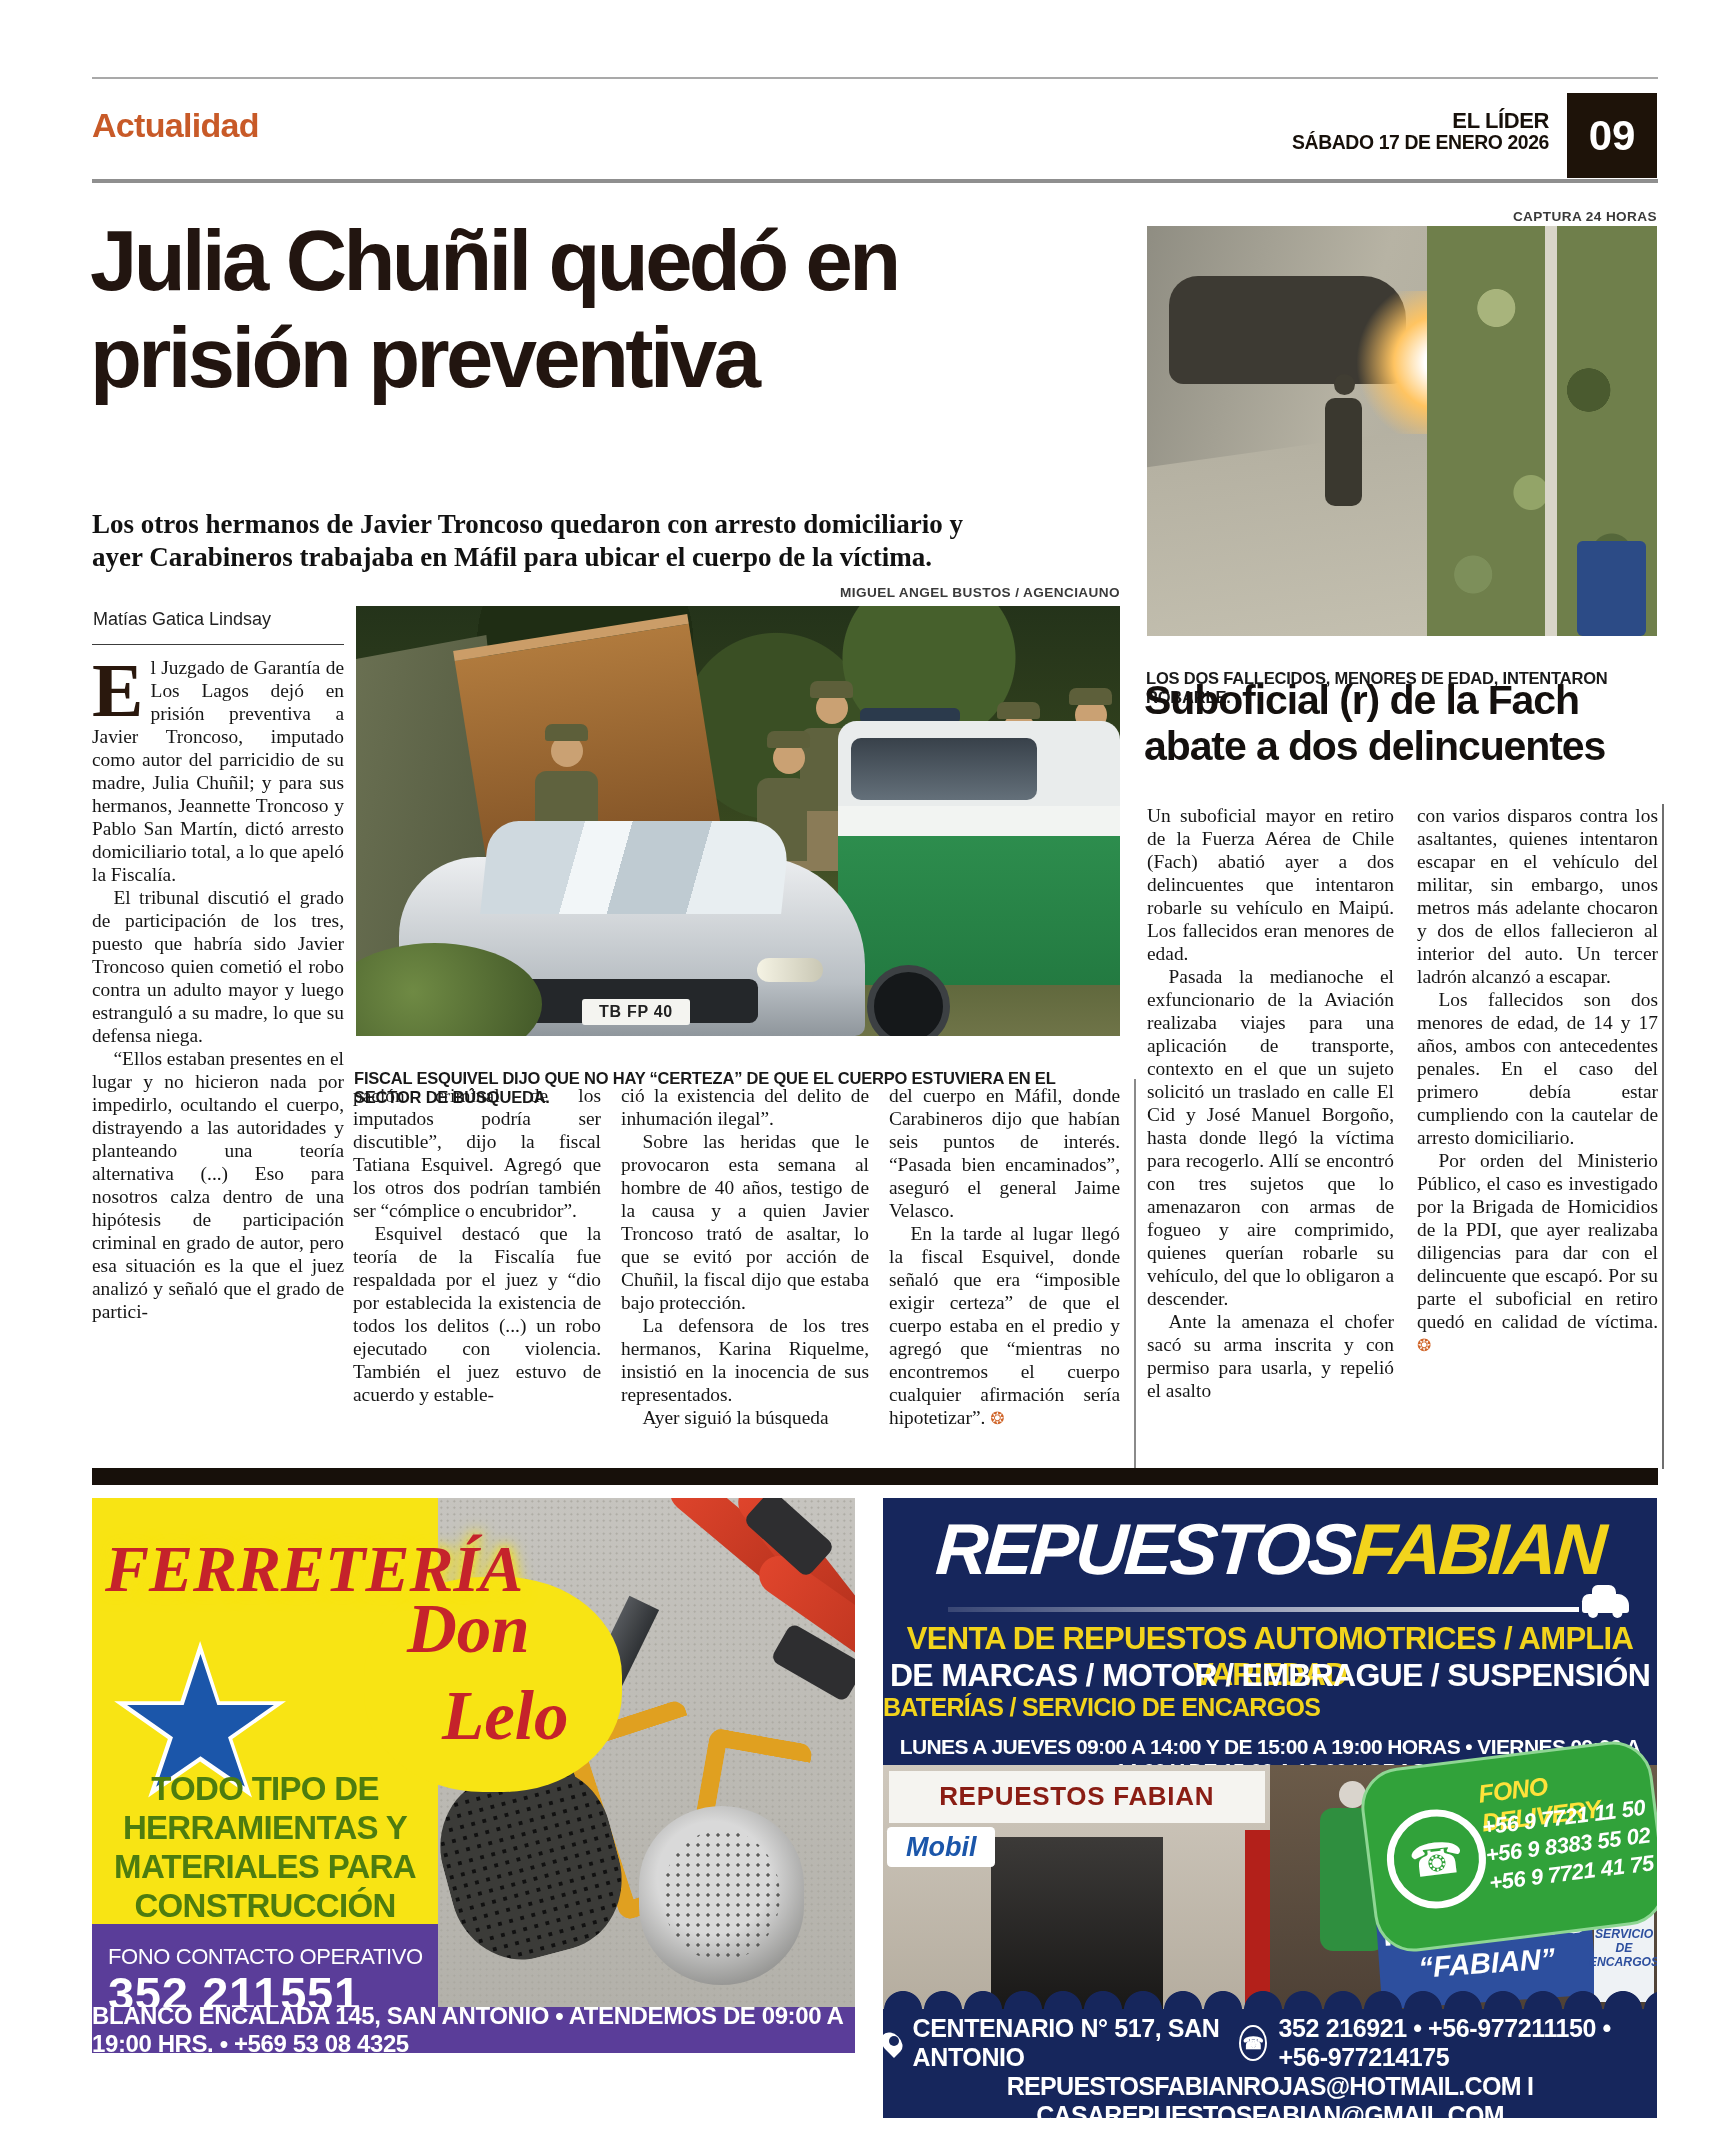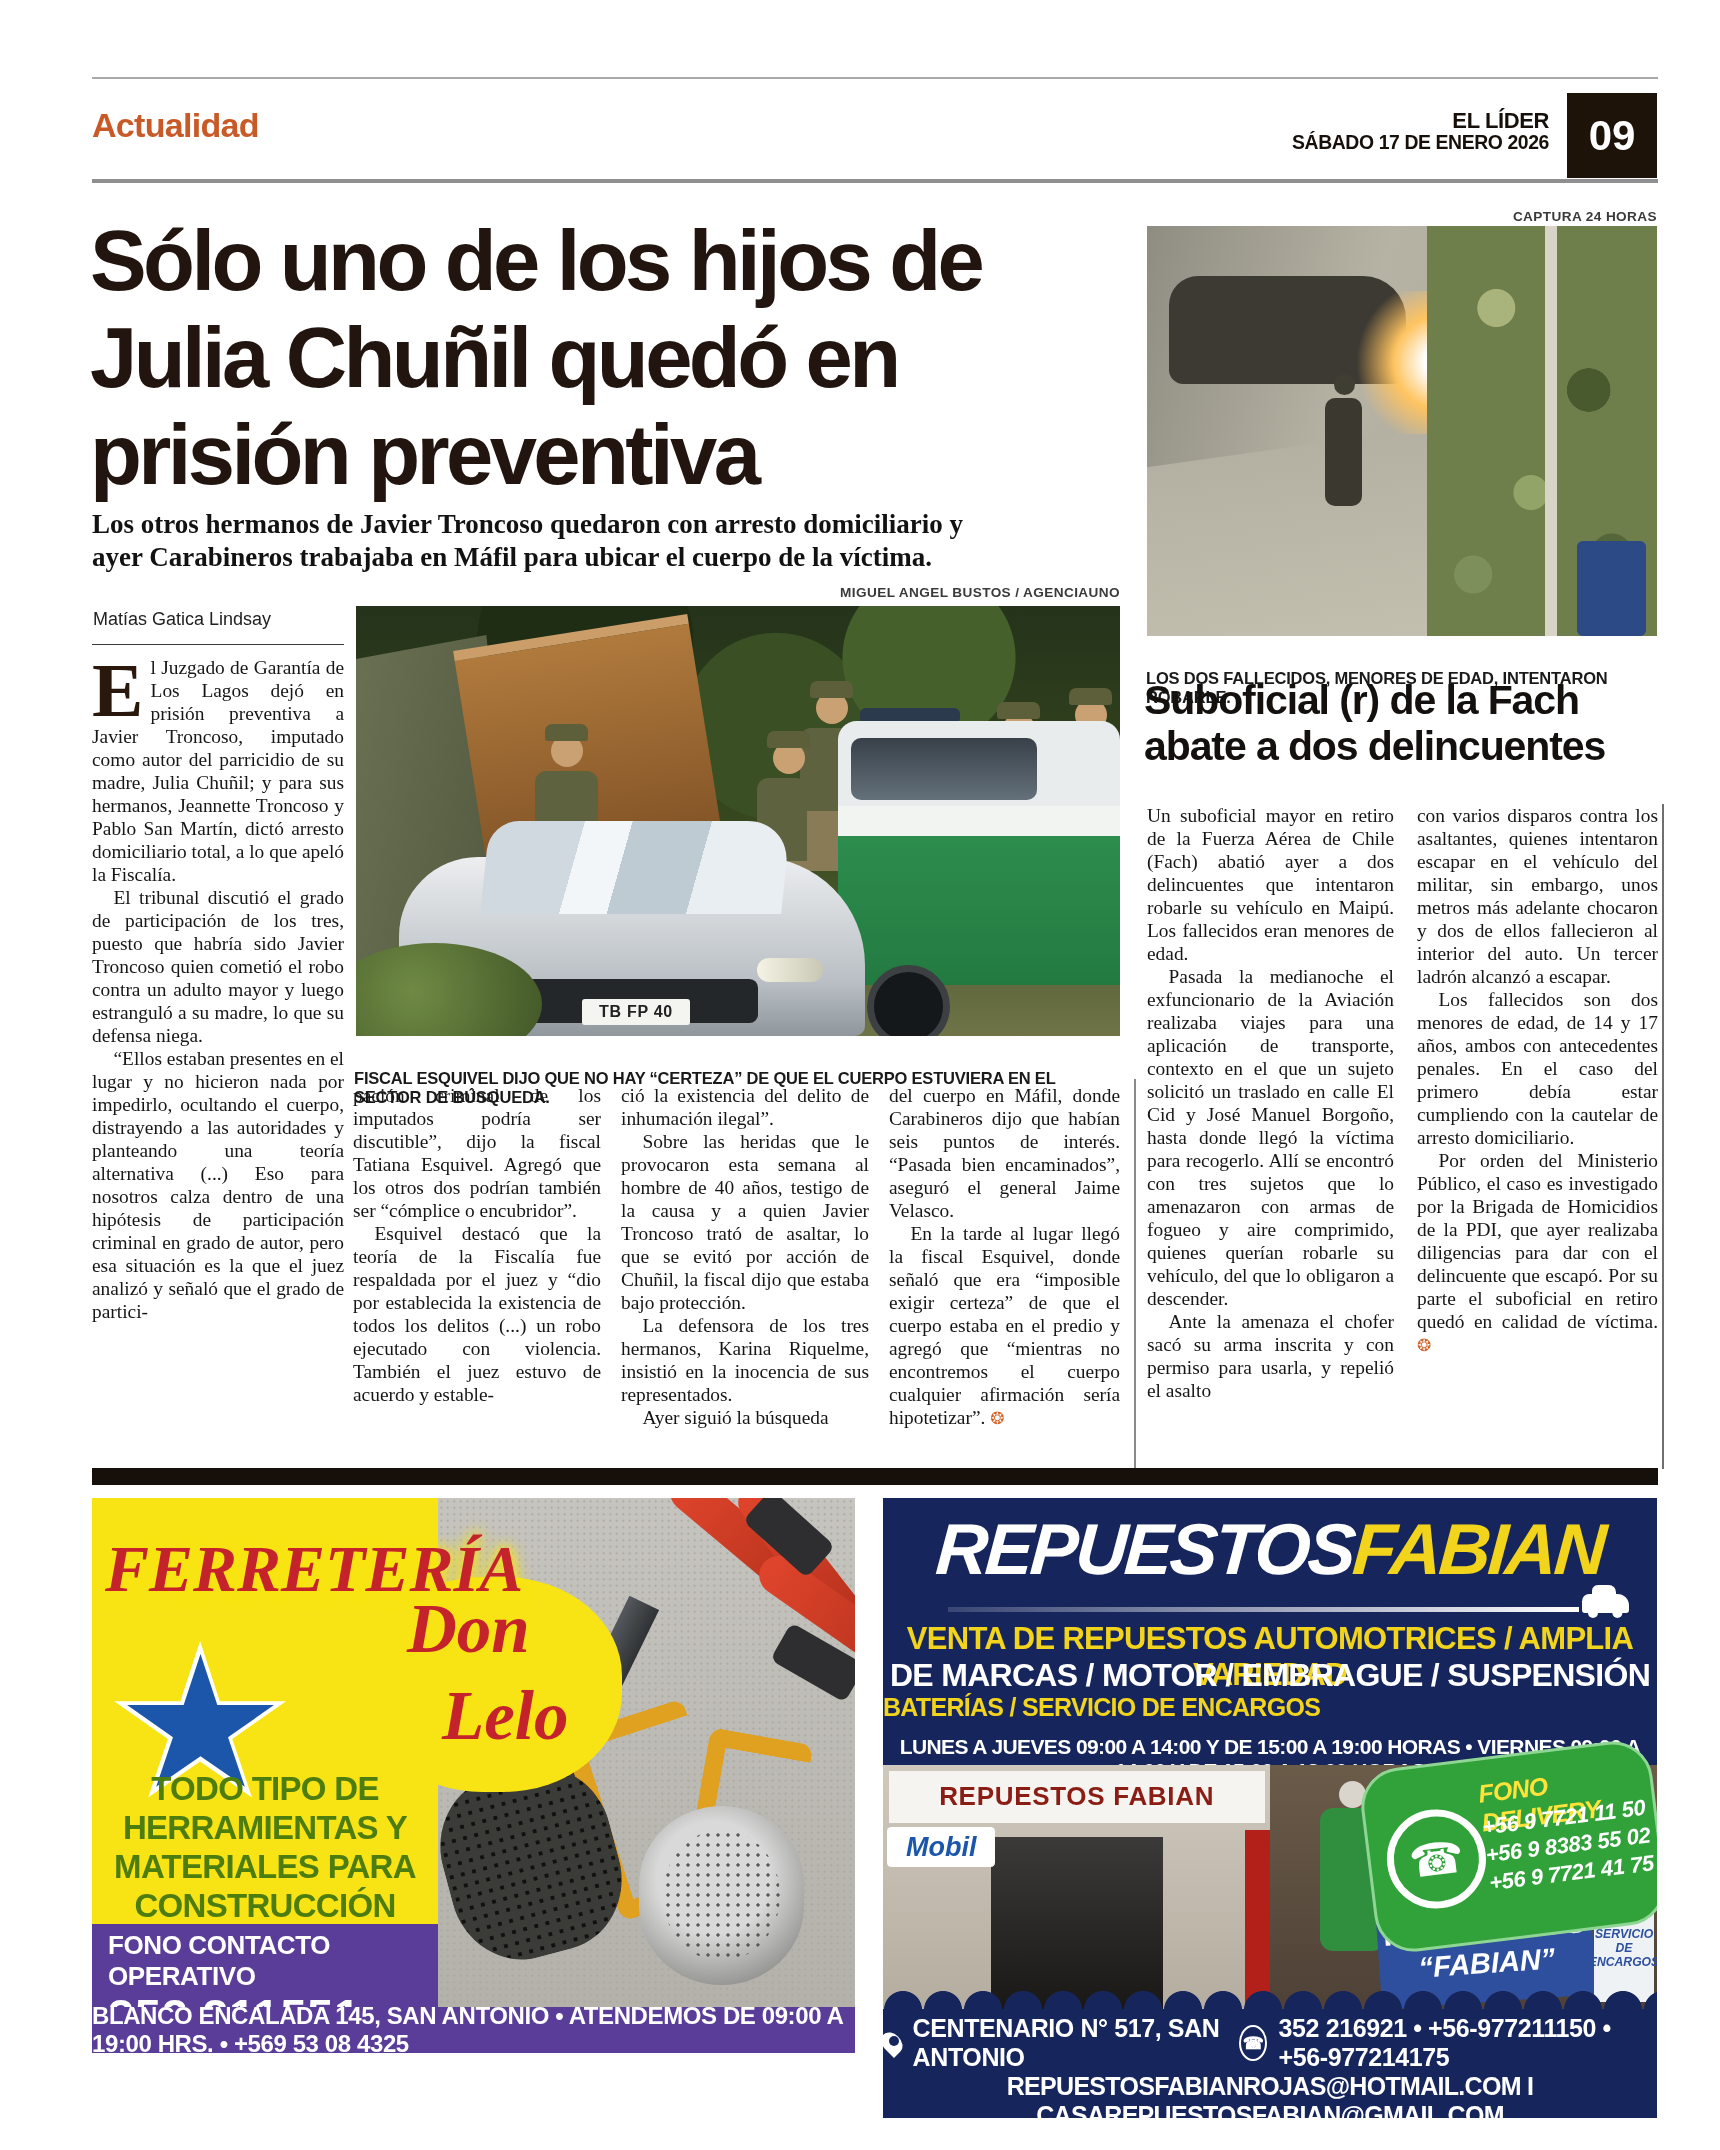--- a/index.html
+++ b/index.html
@@ -133,21 +133,21 @@
   .star-b{left:32px;top:156px;width:153px;height:146px;background:#1b56aa;
       clip-path:polygon(50% 0,61% 35%,98% 35%,68% 57%,79% 91%,50% 70%,21% 91%,32% 57%,2% 35%,39% 35%);}
   .fer-blob{left:272px;top:79px;width:258px;height:215px;background:#f8e414;border-radius:46%;}
   .fer-don{left:315px;top:92px;font-family:"Liberation Serif",serif;font-style:italic;font-weight:700;
       font-size:69px;color:#c5232b;}
   .fer-lelo{left:350px;top:179px;font-family:"Liberation Serif",serif;font-style:italic;font-weight:700;
       font-size:69px;color:#c5232b;}
   .fer-tagline{left:0;top:271px;width:346px;text-align:center;font-size:33px;font-weight:700;
       color:#4d7c0f;line-height:39px;letter-spacing:-0.7px;}
   .fer-fono{left:0;top:426px;width:346px;height:83px;background:#5a3d99;color:#fff;padding-top:1.4px;}
-  .fer-fono .lbl{margin:5px 0 0 16px;font-size:26px;font-weight:700;letter-spacing:-0.4px;}
+  .fer-fono .lbl{margin:19px 0 0 16px;font-size:22px;font-weight:400;letter-spacing:-0.4px;}
   .fer-fono .num{margin:0 0 0 16px;font-size:47px;font-weight:700;letter-spacing:0.7px;line-height:47px;}
   .fer-bar{left:0;top:509px;width:763px;height:46px;background:#5a3d99;color:#fff;display:flex;
       align-items:center;justify-content:center;font-size:24px;font-weight:700;letter-spacing:-0.4px;}
 
   
   .ad-rep{left:883px;top:1498px;width:774px;height:620px;background:#16265c;overflow:hidden;color:#fff;}
   .rep-brand{left:0;top:10px;width:774px;text-align:center;font-size:72px;font-weight:700;
       font-style:italic;letter-spacing:-2.9px;transform:skewX(-4deg);}
   .rep-brand .w{color:#ffffff;}
   .rep-brand .y{color:#f2d41c;}
@@ -202,21 +202,20 @@
   <div class="abs top-rule"></div>
   <div class="abs section-title">Actualidad</div>
   <div class="abs masthead">
     <div class="paper">EL LÍDER</div>
     <div class="date">SÁBADO 17 DE ENERO 2026</div>
   </div>
   <div class="abs pagenum">09</div>
   <div class="abs header-rule"></div>
 
   <div class="abs headline">
-    <div>Sólo uno de los hijos de</div>
     <div>Julia Chuñil quedó en</div>
     <div>prisión preventiva</div>
   </div>
   <div class="abs subtitle">
     <div>Los otros hermanos de Javier Troncoso quedaron con arresto domiciliario y</div>
     <div>ayer Carabineros trabajaba en Máfil para ubicar el cuerpo de la víctima.</div>
   </div>
   <div class="abs photo-credit">MIGUEL ANGEL BUSTOS / AGENCIAUNO</div>
   <div class="abs byline">Matías Gatica Lindsay</div>
   <div class="abs col1-rule"></div>

